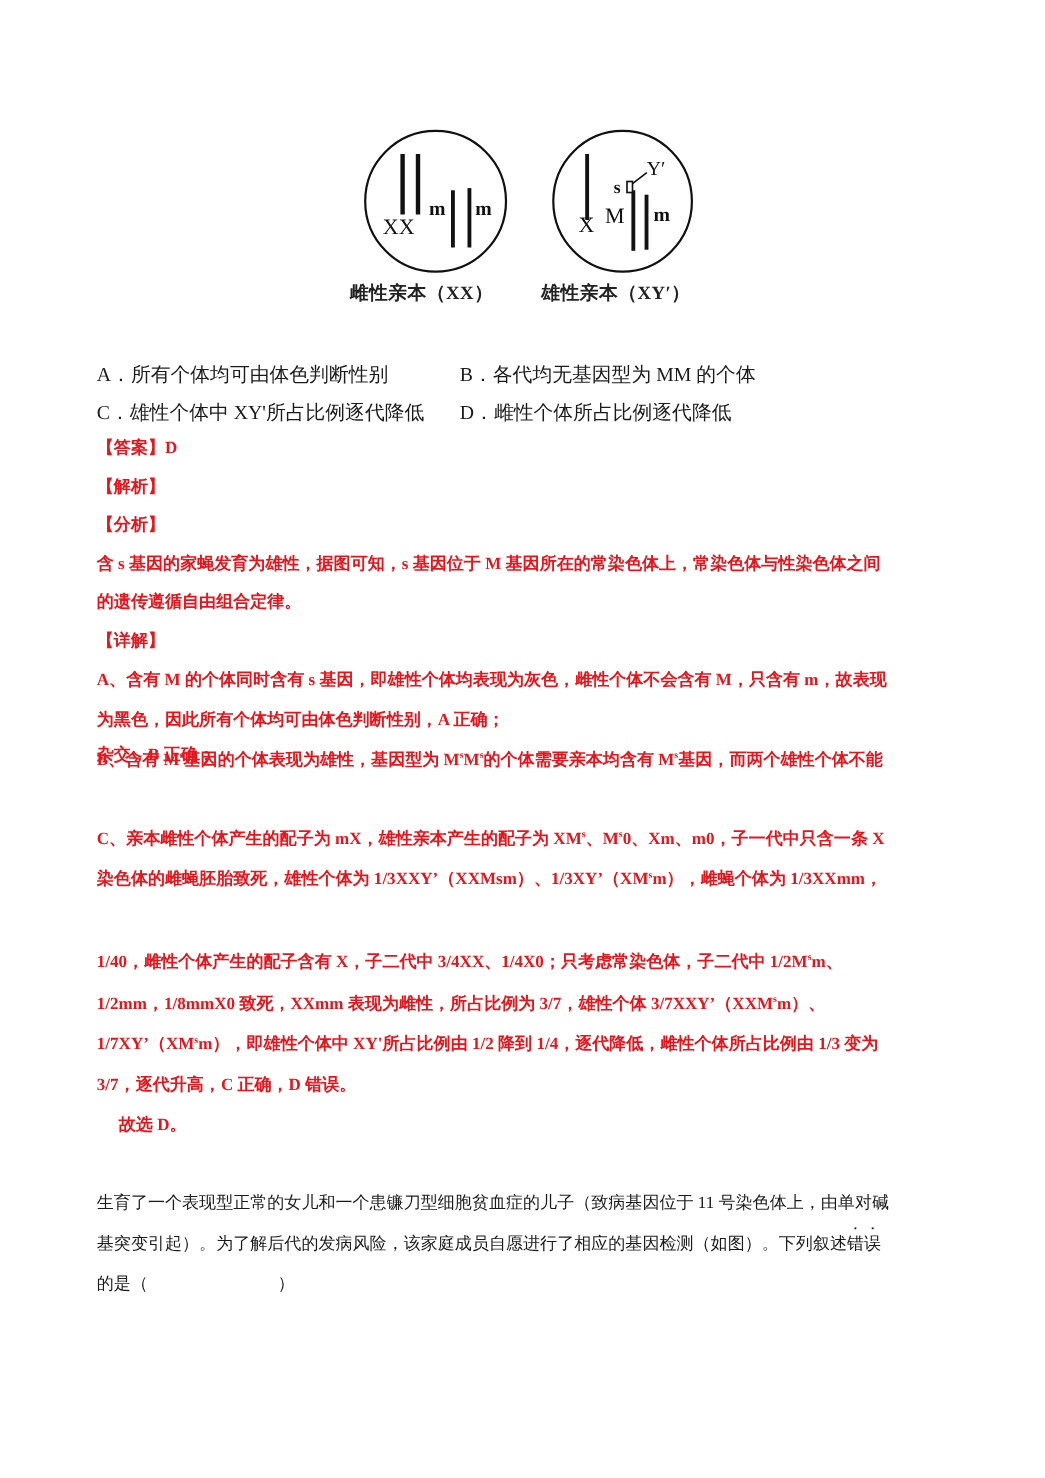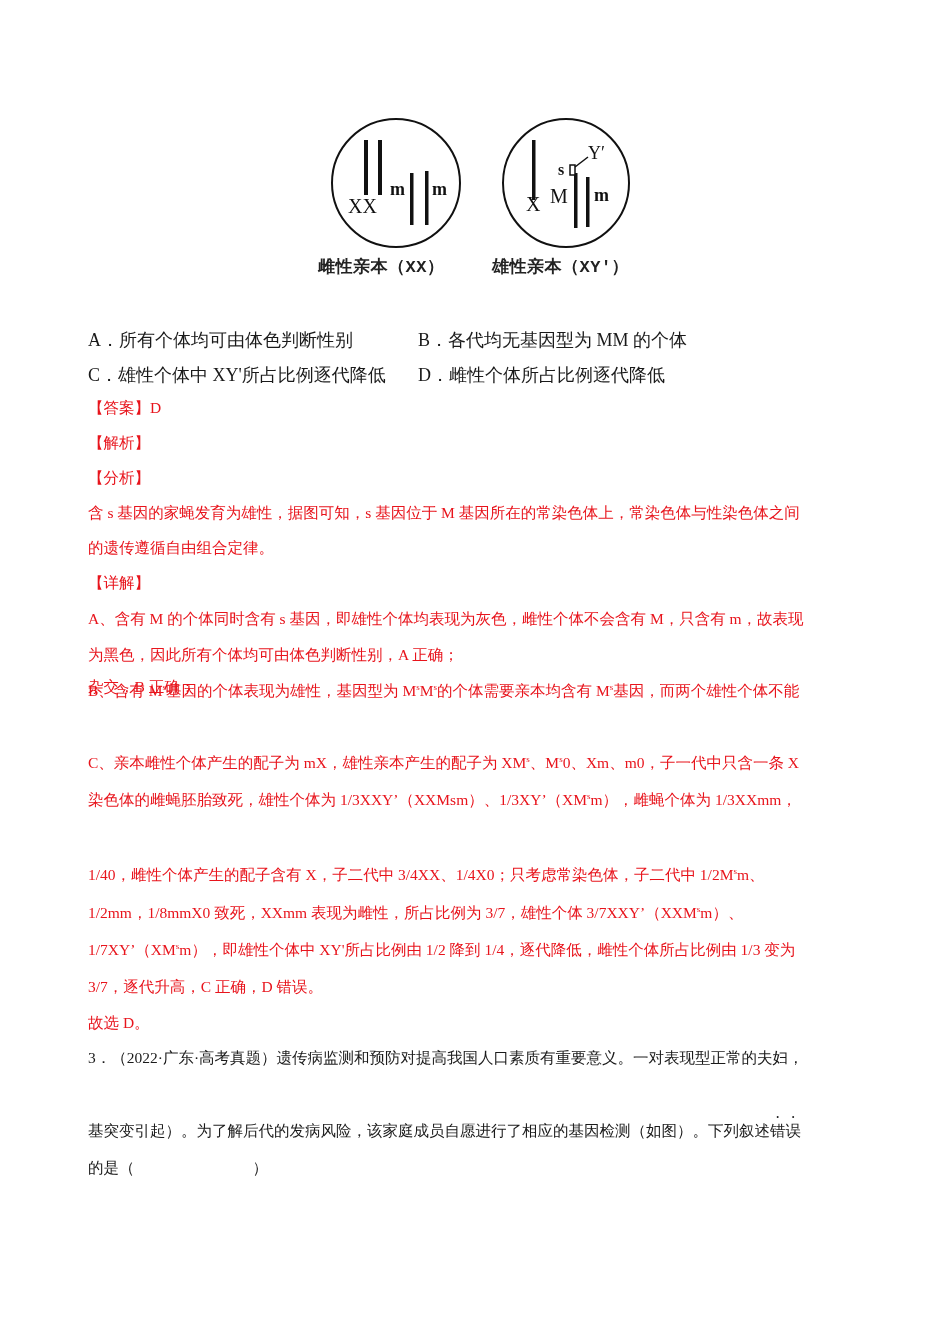--- a/index.html
+++ b/index.html
@@ -6,28 +6,28 @@
   body { width: 950px; height: 1344px; position: relative; overflow: hidden;
          font-family: "DejaVu Serif", "Liberation Serif", serif; color: #1a1a1a; }
   .page { position: absolute; left: 0; top: 0; width: 950px; height: 1344px; }
 
   
   .figure { position: absolute; left: 318px; top: 115px; width: 340px; height: 170px; }
   .cell-svg { position: absolute; top: 0; }
   .cell-female { left: 10px; }
   .cell-male { left: 180px; }
   .fig-caption { position: absolute; top: 140px; font-size: 17px; font-weight: bold;
-                 font-family: Liberation Mono, monospace; color: #222; white-space: nowrap; letter-spacing: 0.5px; }
+                 font-family: Liberation Serif, serif; color: #222; white-space: nowrap; letter-spacing: 0.5px; }
   .cap-female { left: 0px; }
   .cap-male { left: 174px; }
 
   .line { position: absolute; left: 88px; font-size: 15.5px; line-height: 20px; white-space: nowrap;
           font-family: "Liberation Serif", "DejaVu Serif", serif; }
   .opt { position: absolute; font-size: 18px; white-space: nowrap; font-family: "Liberation Serif", "DejaVu Serif", serif; }
-  .red { color: #e8141c; }
+  .red { color: #e8141c; font-weight: bold; }
   .black { color: #1a1a1a; }
   sup { font-size: 9px; vertical-align: 6px; line-height: 0; }
   .emph { position: relative; }
   .emph::before { content: "·"; position: absolute; left: 50%; top: -14px; transform: translateX(-50%); font-size: 16px; }
   .blank { display: inline-block; width: 118px; }
 </style>
 </head>
 <body>
 
 <div class="page">
@@ -91,23 +91,23 @@
   <div class="line red" style="top:865px;">
     <span>1/40，雌性个体产生的配子含有 X，子二代中 3/4XX、1/4X0；只考虑常染色体，子二代中 1/2M</span><sup>s</sup><span>m、</span>
   </div>
   <div class="line red" style="top:903px;">
     <span>1/2mm，1/8mmX0 致死，XXmm 表现为雌性，所占比例为 3/7，雄性个体 3/7XXY’（XXM</span><sup>s</sup><span>m）、</span>
   </div>
   <div class="line red" style="top:940px;">
     <span>1/7XY’（XM</span><sup>s</sup><span>m），即雄性个体中 XY'所占比例由 1/2 降到 1/4，逐代降低，雌性个体所占比例由 1/3 变为</span>
   </div>
   <div class="line red" style="top:977px;">3/7，逐代升高，C 正确，D 错误。</div>
-  <div class="line red" style="top:1013px;">故选 D。</div>
+  <div class="line red" style="top:1013px;margin-left:20px;">故选 D。</div>
 
-  <div class="line black" style="top:1048px;">3．（2022·广东·高考真题）遗传病监测和预防对提高我国人口素质有重要意义。一对表现型正常的夫妇，</div>
+  <div class="line black" style="top:1084px;">生育了一个表现型正常的女儿和一个患镰刀型细胞贫血症的儿子（致病基因位于 11 号染色体上，由单对碱</div>
   <div class="line black" style="top:1121px;">
     <span>基突变引起）。为了解后代的发病风险，该家庭成员自愿进行了相应的基因检测（如图）。下列叙述</span><span class="emph">错</span><span class="emph">误</span>
   </div>
   <div class="line black" style="top:1158px;">
     <span>的是（</span><span class="blank"></span><span>）</span>
   </div>
 
 </div>
 
 </body></html>

